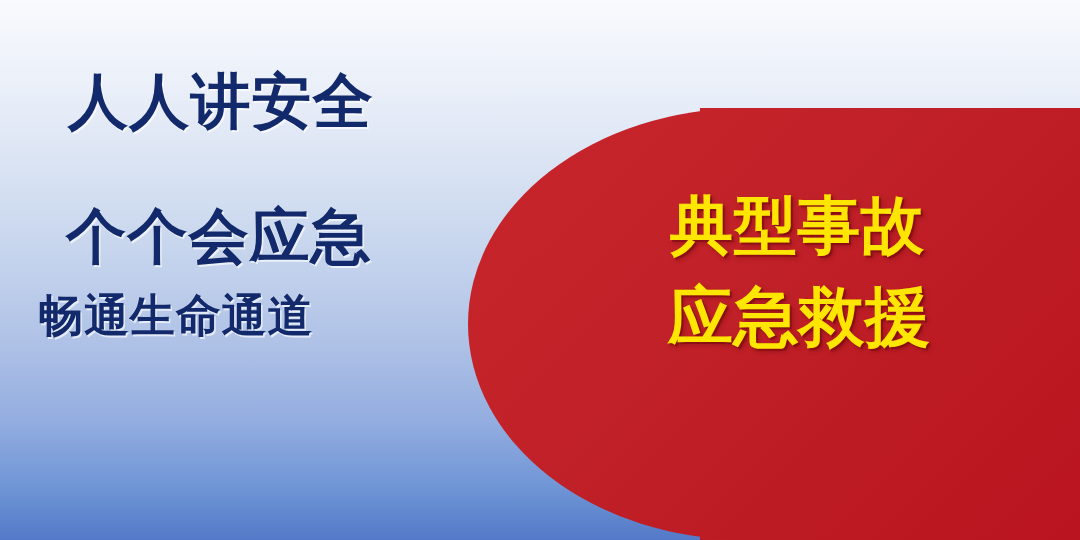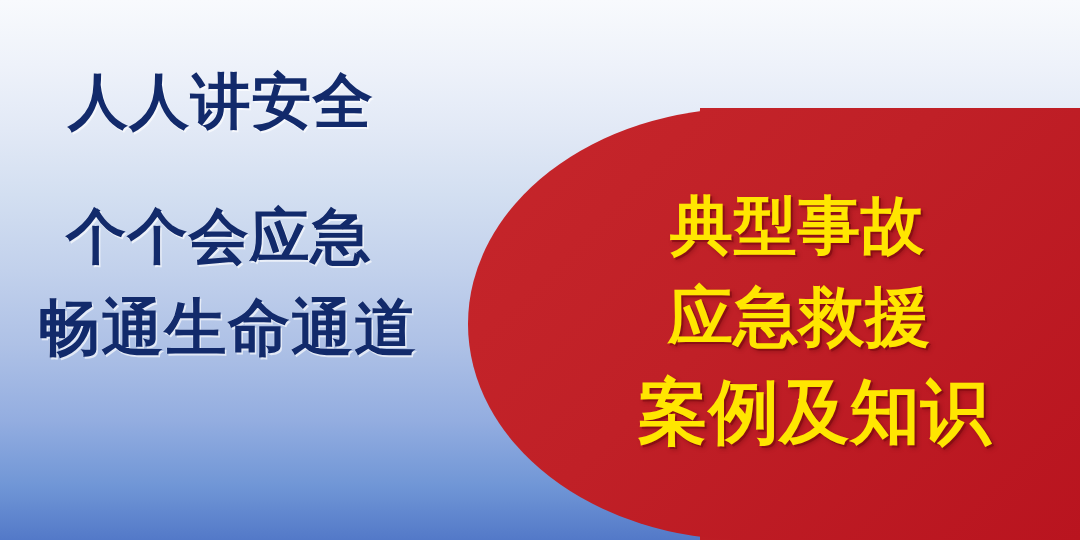--- a/index.html
+++ b/index.html
@@ -62,21 +62,21 @@
     color: #122a6b;
     font-weight: 700;
     letter-spacing: 0.02em;
     white-space: nowrap;
     text-shadow:
        1.5px 1.5px 0 rgba(255,255,255,0.65),
       -0.5px -0.5px 0 rgba(255,255,255,0.35);
   }
   #slogan-line-1 { left: 68px;  top: 62px;  font-size: 60px; }
   #slogan-line-2 { left: 66px;  top: 178px; font-size: 60px; margin-top: 19px; }
-  #slogan-line-3 { left: 38px;  top: 286px; font-size: 62px; }
+  #slogan-line-3 { left: 38px;  top: 286px; font-size: 45px; }
 
   
   #headline {
     position: absolute;
     left: 560px;
     top: 108px;
     width: 520px;
     height: 432px;
   }
   .headline-line {
@@ -103,16 +103,15 @@
 
   <div id="slogan">
     <div class="slogan-line" id="slogan-line-1">人人讲安全</div>
     <div class="slogan-line" id="slogan-line-2">个个会应急</div>
     <div class="slogan-line" id="slogan-line-3">畅通生命通道</div>
   </div>
 
   <div id="headline">
     <div class="headline-line" id="headline-line-1">典型事故</div>
     <div class="headline-line" id="headline-line-2">应急救援</div>
-    <div class="headline-line" id="headline-line-3">案例及知识</div>
   </div>
 
 </div>
 
 </body></html>

